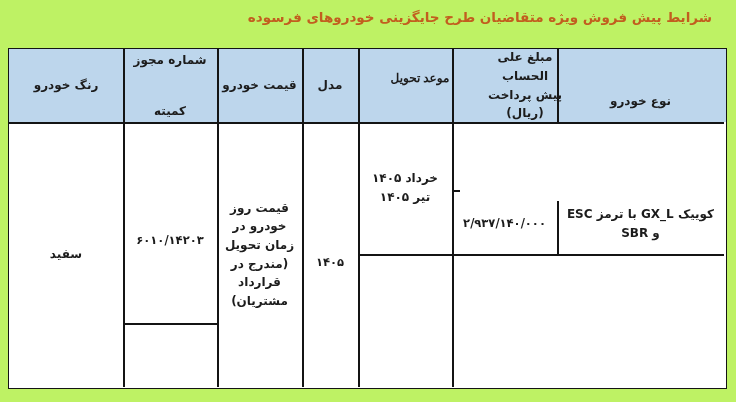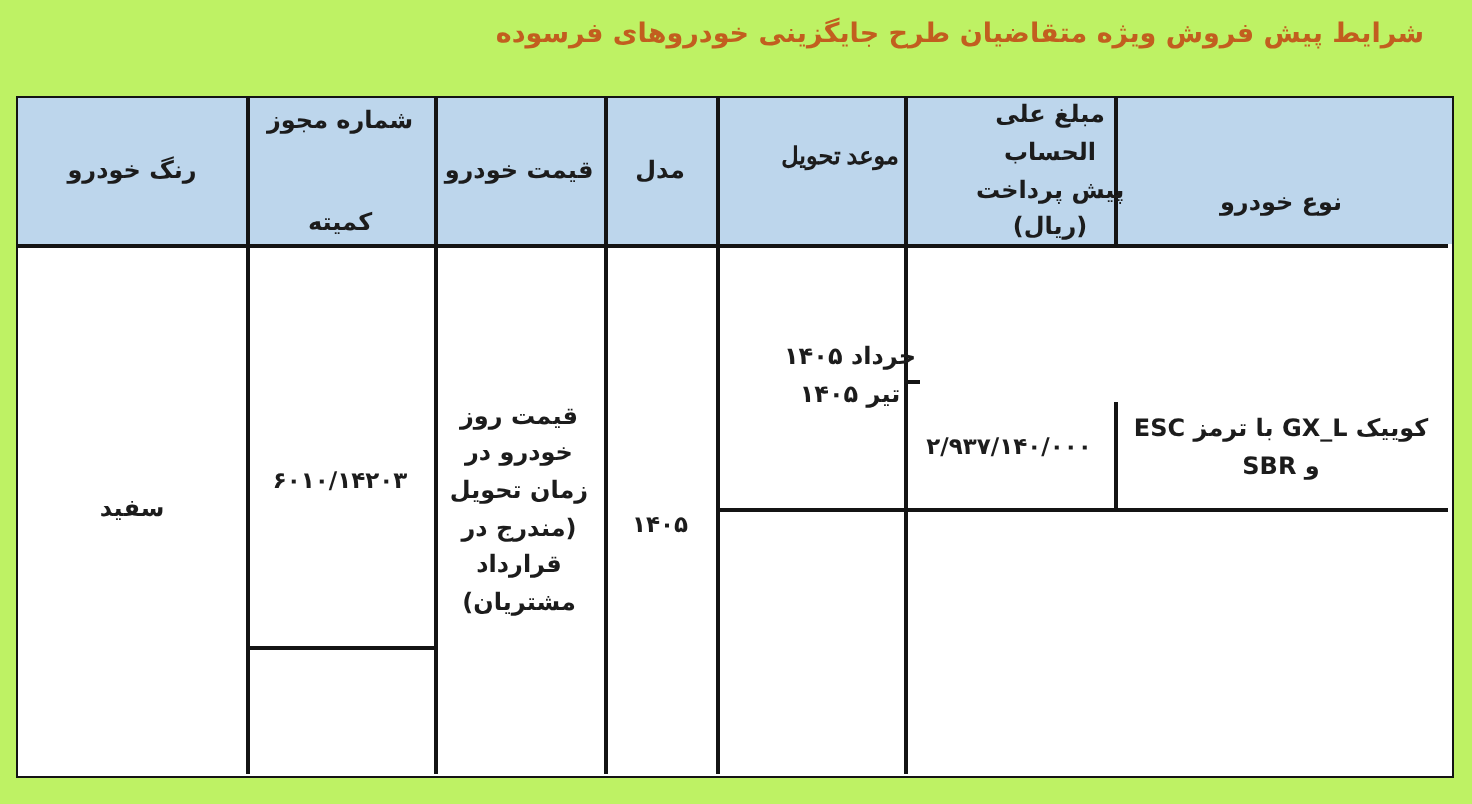--- a/index.html
+++ b/index.html
@@ -67,21 +67,21 @@
     <div class="cell hdr" style="left:548px;top:16px;width:167px;height:73px;">نوع خودرو</div>
 
     <div class="cell" style="left:0;top:73px;width:114px;height:265px;">سفید</div>
 
     <div class="cell num" style="left:114px;top:180px;width:94px;height:24px;">۶۰۱۰/۱۴۲۰۳</div>
 
     <div class="cell" style="left:208px;top:73px;width:85px;height:265px;padding:4px 4px;">قیمت روز خودرو در زمان تحویل (مندرج در قرارداد مشتریان)</div>
 
     <div class="cell num" style="left:293px;top:202px;width:56px;height:24px;">۱۴۰۵</div>
 
-    <div class="cell stack" style="left:349px;top:73px;width:94px;height:132px;margin-left:20px;">
+    <div class="cell stack" style="left:349px;top:73px;width:94px;height:132px;">
       <span>خرداد ۱۴۰۵</span>
       <span>تیر ۱۴۰۵</span>
     </div>
 
     <div class="cell num" style="left:443px;top:145px;width:105px;height:60px;">۲/۹۳۷/۱۴۰/۰۰۰</div>
 
     <div class="cell" style="left:548px;top:145px;width:167px;height:60px;padding:0 8px;">کوییک GX_L با ترمز ESC و SBR</div>
 
   </div>
 </div>

